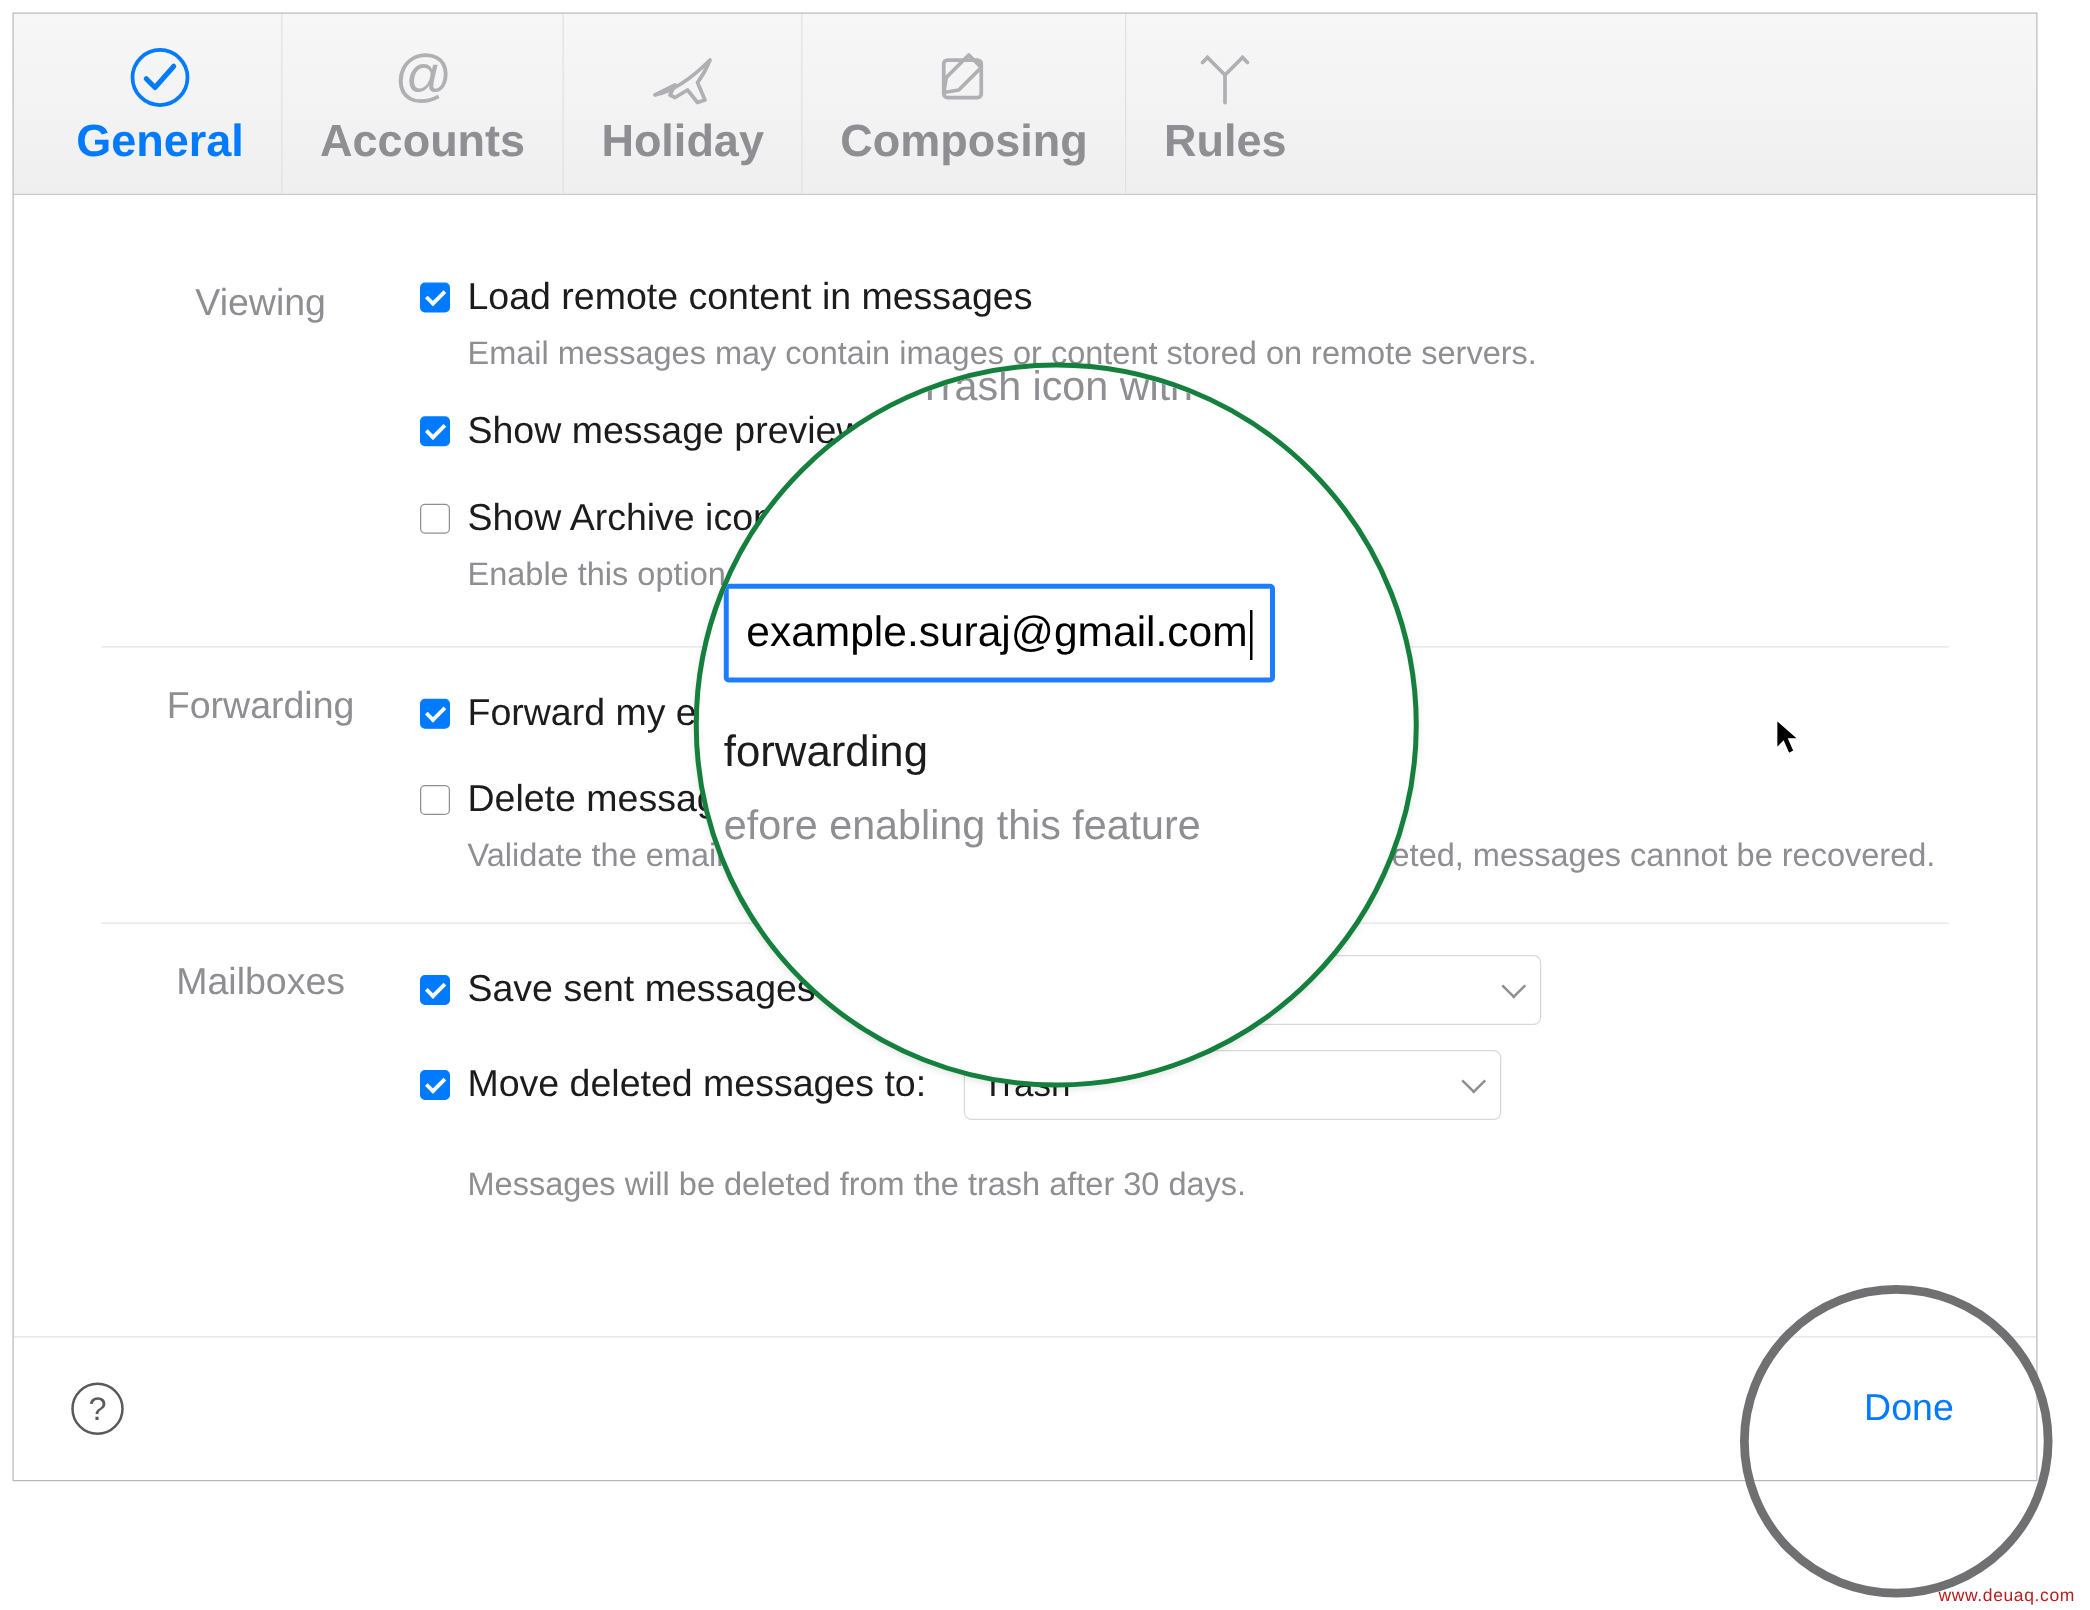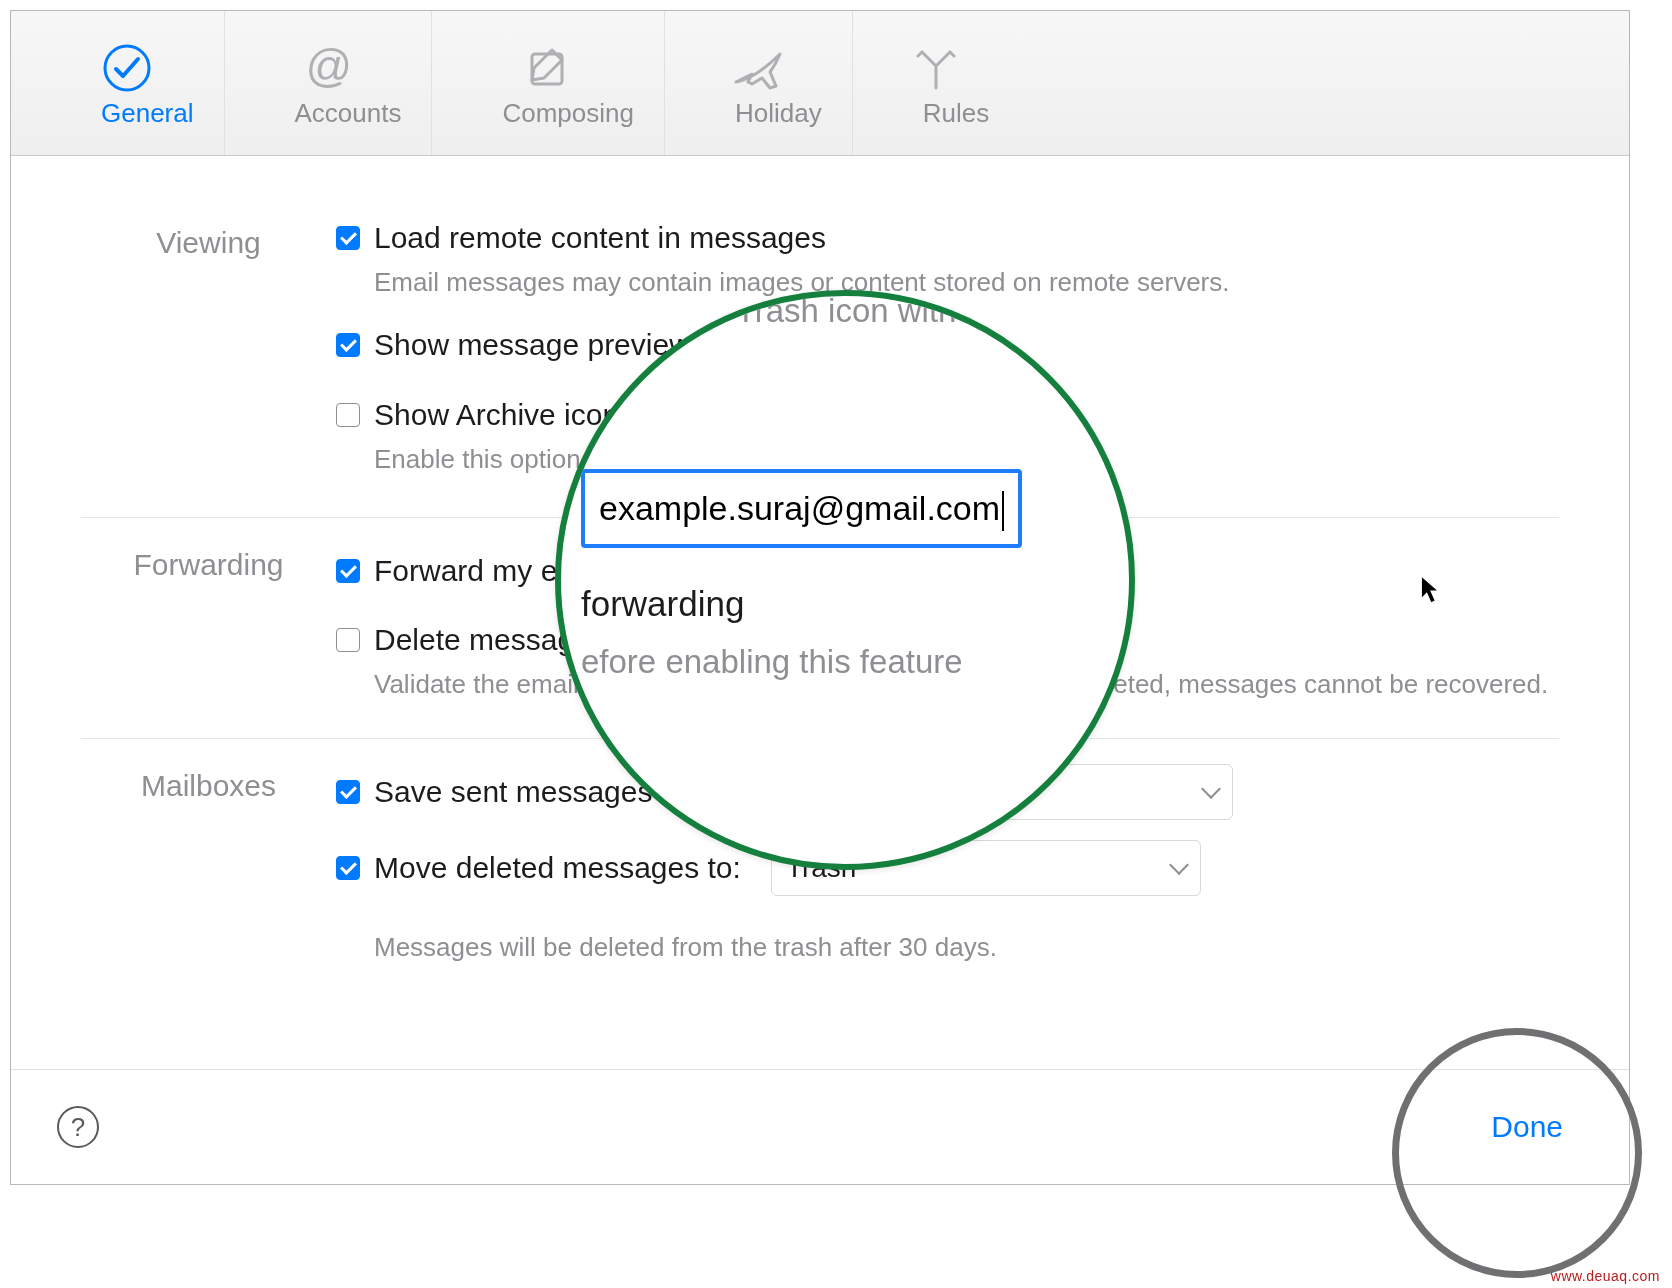--- a/index.html
+++ b/index.html
@@ -37,21 +37,21 @@
     align-items: center;
     justify-content: center;
     padding: 0 30px;
     color: #8e8e93;
     border-right: 1px solid #e1e1e1;
     cursor: pointer;
   }
   .tab:last-child { border-right: none; }
   .tab.active { color: #007aff; }
   .tab .icon-wrap { height: 60px; display:flex; align-items:center; justify-content:center; }
-  .tab .label { font-size: 26px; font-weight: 400; margin-left: 40px; }
+  .tab .label { font-size: 36px; font-weight: 700; }
   
   .content {
     padding: 40px 70px 0 70px;
   }
   .section {
     display: flex;
     padding: 25px 0 30px 0;
     border-bottom: 1px solid #e5e5e5;
   }
   .section.noborder { border-bottom: none; }
@@ -164,21 +164,21 @@
     cursor: pointer;
     padding: 10px 20px;
   }
   
   .magnifier {
     position: absolute;
     left: 555px;
     top: 290px;
     width: 580px;
     height: 580px;
-    border: 6px solid #15803d;
+    border: 4px solid #15803d;
     border-radius: 50%;
     background: #fff;
     overflow: hidden;
     box-shadow: 0 2px 6px rgba(0,0,0,.1);
   }
   .mag-inner {
     position: absolute;
     left: -20px;
     top: -40px;
     width: 620px;
@@ -253,34 +253,34 @@
     <div class="tab">
       <span class="icon-wrap">
         <svg width="52" height="52" viewBox="0 0 52 52">
             <text x="26" y="40" text-anchor="middle" font-size="46" fill="#b0b0b4" font-style="italic">@</text>
           </svg>
       </span>
       <span class="label">Accounts</span>
     </div>
     <div class="tab">
       <span class="icon-wrap">
+        <svg width="56" height="52" viewBox="0 0 56 52">
+            <path d="M6 40 q20 -4 44 -28 q-4 10 -10 18 l6 14 l-6 2 l-8 -10 l-10 6 l-4 -2 l4 -8 z" fill="none" stroke="#b0b0b4" stroke-width="3" stroke-linejoin="round"></path>
+          </svg>
+      </span>
+      <span class="label">Holiday</span>
+    </div>
+    <div class="tab">
+      <span class="icon-wrap">
         <svg width="52" height="52" viewBox="0 0 52 52">
             <rect x="10" y="12" width="30" height="30" rx="3" fill="none" stroke="#b0b0b4" stroke-width="3"></rect>
             <path d="M30 8 l10 10 l-18 18 l-12 2 l2 -12 z" fill="none" stroke="#b0b0b4" stroke-width="3" stroke-linejoin="round"></path>
           </svg>
       </span>
       <span class="label">Composing</span>
-    </div>
-    <div class="tab">
-      <span class="icon-wrap">
-        <svg width="56" height="52" viewBox="0 0 56 52">
-            <path d="M6 40 q20 -4 44 -28 q-4 10 -10 18 l6 14 l-6 2 l-8 -10 l-10 6 l-4 -2 l4 -8 z" fill="none" stroke="#b0b0b4" stroke-width="3" stroke-linejoin="round"></path>
-          </svg>
-      </span>
-      <span class="label">Holiday</span>
     </div>
     <div class="tab">
       <span class="icon-wrap">
         <svg width="52" height="52" viewBox="0 0 52 52">
             <path d="M26 46 V24 M26 24 L12 10 M26 24 L40 10 M8 14 l4 -4 l4 4 M36 14 l4 -4 l4 4" fill="none" stroke="#b0b0b4" stroke-width="3" stroke-linecap="round"></path>
           </svg>
       </span>
       <span class="label">Rules</span>
     </div>
   </div>

